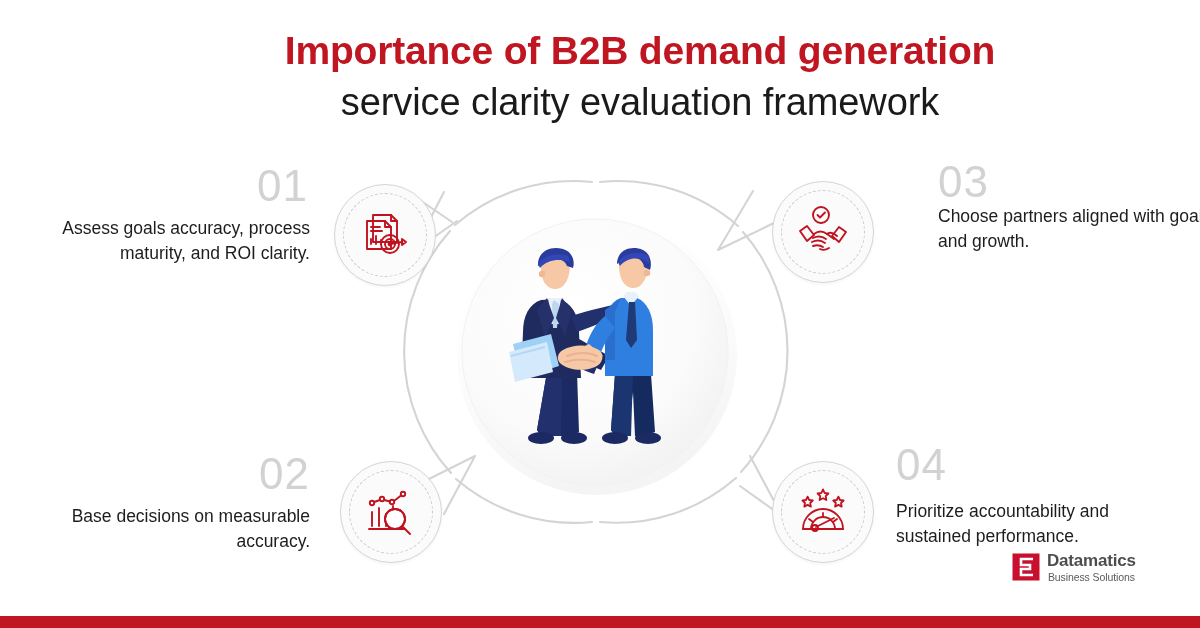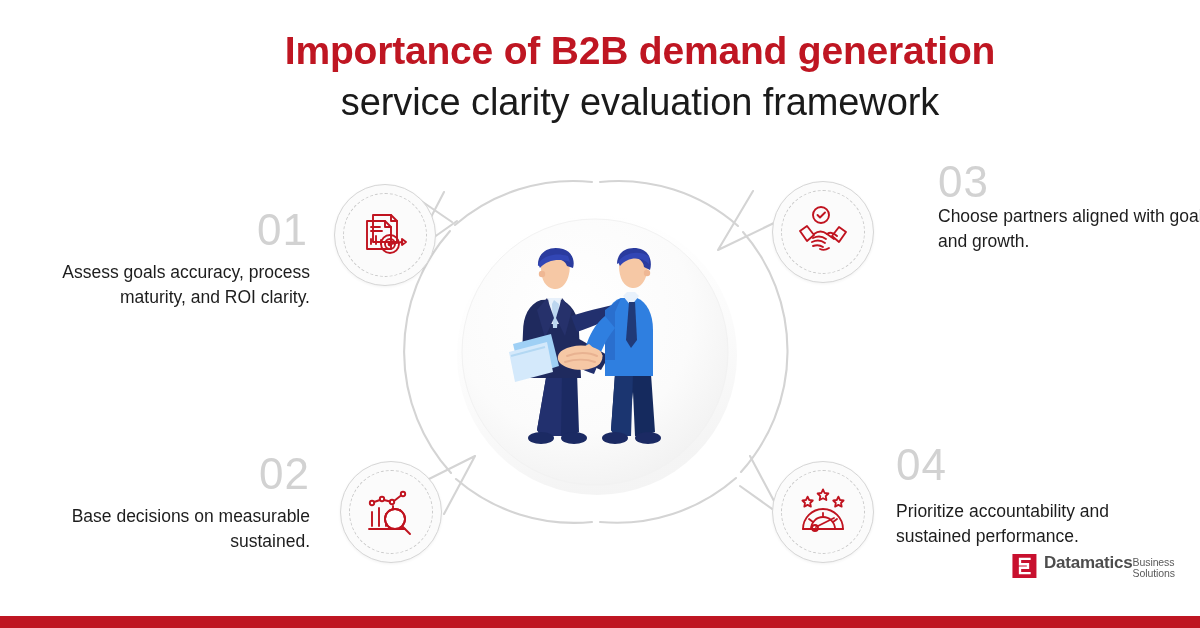--- a/index.html
+++ b/index.html
@@ -49,40 +49,40 @@
   .item .num{
     font-size:44px;font-weight:300;color:#d2d2d2;line-height:44px;
     letter-spacing:1px;
   }
   .item .desc{
     font-size:17.5px;color:#1d1d1d;line-height:25px;font-weight:400;
   }
   .item.right-align{text-align:right;}
   .item.left-align{text-align:left;}
 
-  #item-01{left:30px;top:164px;width:280px;margin-top:44px;}
+  #item-01{left:30px;top:164px;width:280px;}
   #item-01 .num{margin-right:2px;}
   #item-01 .desc{margin-top:8px;}
 
   #item-02{left:30px;top:452px;width:280px;}
   #item-02 .desc{margin-top:8px;}
 
   #item-03{left:938px;top:160px;width:280px;}
   #item-03 .desc{}
 
   #item-04{left:896px;top:443px;width:290px;}
   #item-04 .desc{margin-top:12px;}
 
   
   #center-illustration{position:absolute;left:455px;top:240px;width:280px;height:230px;}
 
   
   #logo{position:absolute;left:1012px;top:552px;display:flex;align-items:center;gap:7px;}
   #logo .mark{width:28px;height:28px;}
-  #logo .words{display:flex;flex-direction:row;line-height:1;}
+  #logo .words{display:flex;flex-direction:column;line-height:1;text-align:center;}
   #logo .brand{font-size:17px;font-weight:700;color:#4d4d4d;letter-spacing:-0.2px;}
   #logo .tagline{font-size:10.5px;font-weight:400;color:#5a5a5a;margin-top:3px;letter-spacing:-0.1px;}
 
   
   #bottom-bar{position:absolute;left:0;bottom:0;width:1200px;height:12px;background:#bf1622;}
 </style>
 </head>
 <body>
 
 <div id="canvas">
@@ -309,21 +309,21 @@
     </div>
   </div>
 
   <div class="item right-align" id="item-01">
     <div class="num">01</div>
     <div class="desc">Assess goals accuracy, process maturity, and ROI clarity.</div>
   </div>
 
   <div class="item right-align" id="item-02">
     <div class="num">02</div>
-    <div class="desc">Base decisions on measurable sustained.</div>
+    <div class="desc">Base decisions on measurable accuracy.</div>
   </div>
 
   <div class="item left-align" id="item-03">
     <div class="num">03</div>
     <div class="desc">Choose partners aligned with goals and growth.</div>
   </div>
 
   <div class="item left-align" id="item-04">
     <div class="num">04</div>
     <div class="desc">Prioritize accountability and sustained performance.</div>

